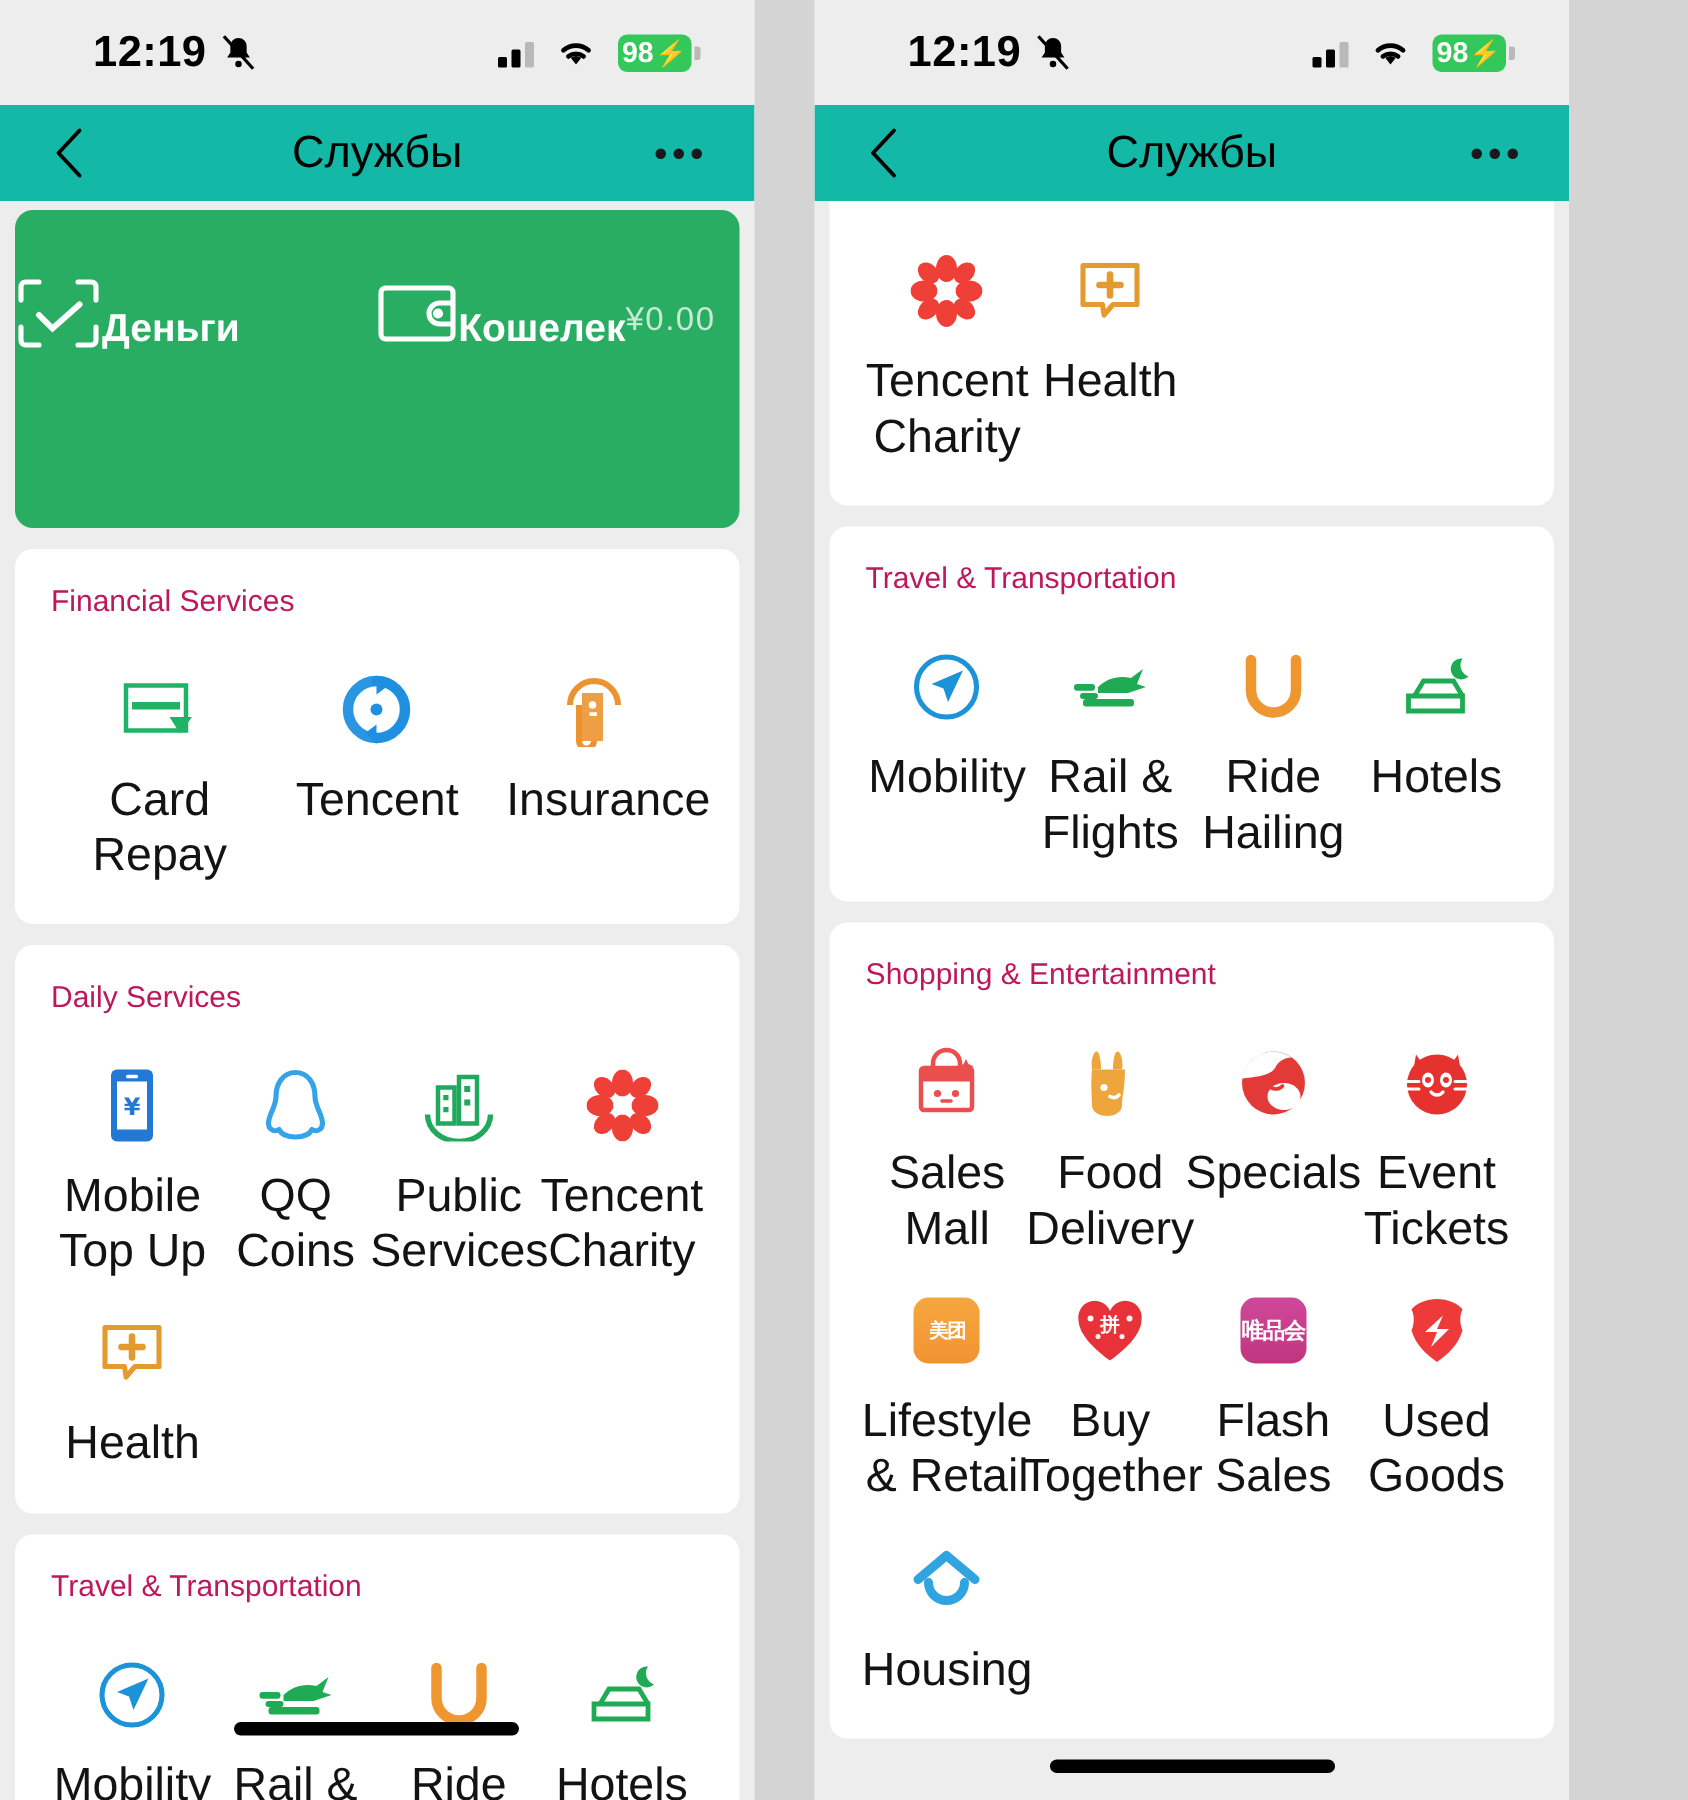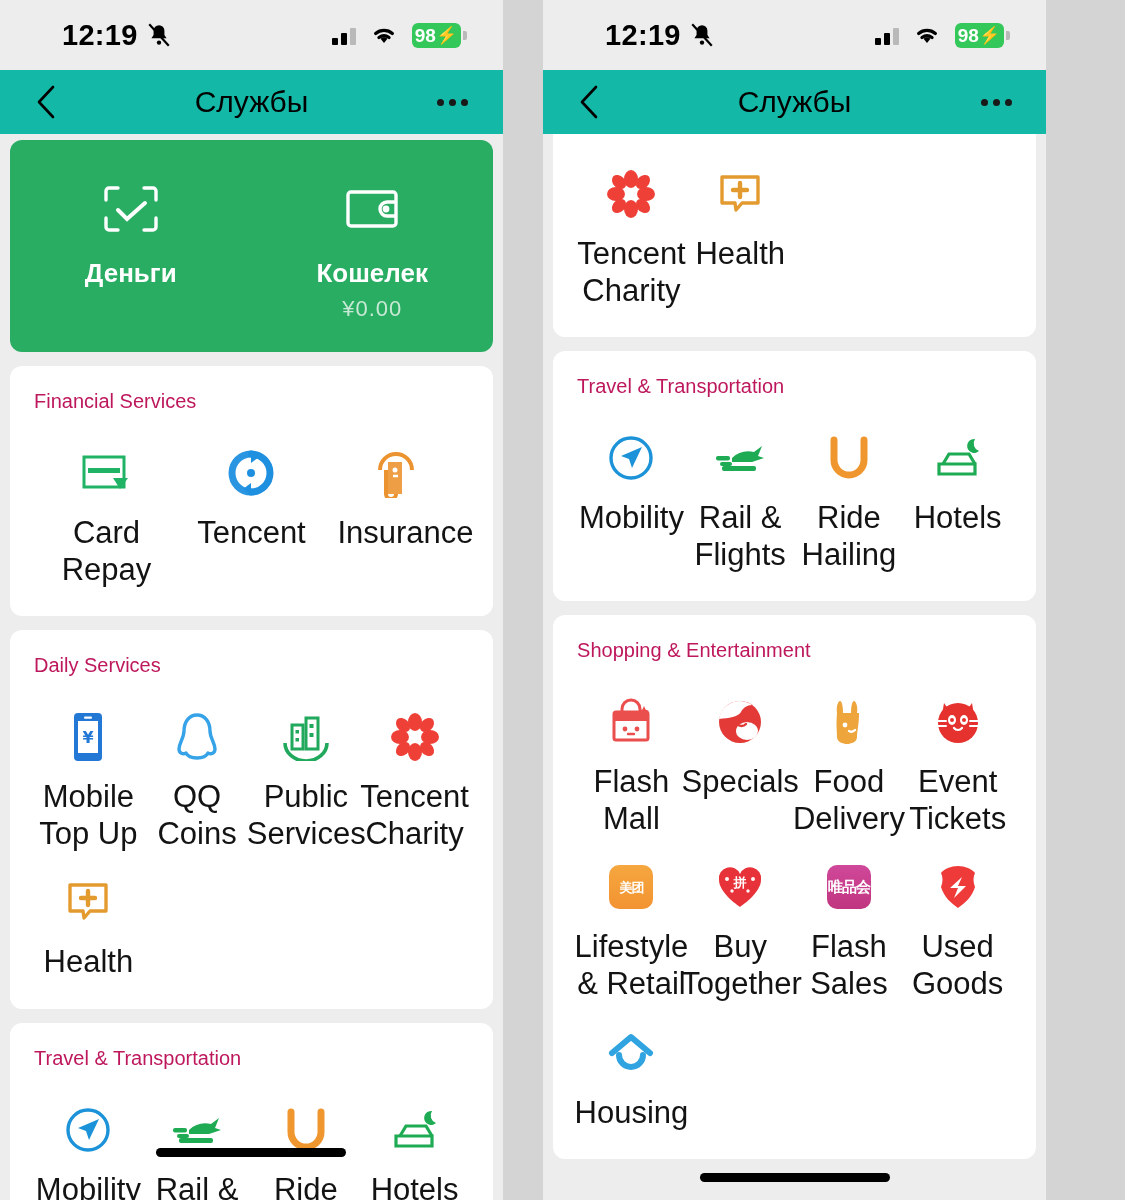--- a/index.html
+++ b/index.html
@@ -81,21 +81,21 @@
 
   
   .balance-card {
     background:#28ad62;
     border-radius:12px;
     height:212px;
     display:flex;
     align-items:flex-start;
     padding-top:38px;
   }
-  .bal-cell { flex:1; display:flex; flex-direction:column; align-items:center; }
+  .bal-cell { flex:1; display:flex; flex-direction:row; align-items:center; }
   .bal-ico { height:62px; display:flex; align-items:center; justify-content:center; }
   .bal-label { color:#fff; font-size:26px; font-weight:bold; margin-top:18px; }
   .bal-sub { color:#c7e9d5; font-size:22px; margin-top:7px; letter-spacing:1px; }
 
   
   .card {
     background:#fff;
     border-radius:12px;
     margin-top:14px;
     padding:24px 24px 28px 24px;
@@ -522,50 +522,50 @@
               <svg width="46" height="48" viewBox="0 0 46 48">
                 <path d="M14 14V11a9 9 0 0 1 18 0v3" stroke="#ea4f4d" stroke-width="3" fill="none"></path>
                 <rect x="6" y="14" width="34" height="28" rx="2" stroke="#ea4f4d" stroke-width="3" fill="#fff"></rect>
                 <path d="M6 14h34v9H6z" fill="#ea4f4d"></path>
                 <circle cx="17" cy="31" r="2.4" fill="#ea4f4d"></circle>
                 <circle cx="29" cy="31" r="2.4" fill="#ea4f4d"></circle>
                 <path d="M20 36h6" stroke="#ea4f4d" stroke-width="2.4" stroke-linecap="round"></path>
                 <path d="M36 8l1.6 3.4L41 13l-3.4 1.6L36 18l-1.6-3.4L31 13l3.4-1.6z" fill="#ea4f4d"></path>
               </svg>
             </div>
-            <div class="tile-label" style="white-space:pre-line">Flash Mall</div>
+            <div class="tile-label" style="white-space:pre-line">Sales Mall</div>
+          </div>
+
+          <div class="tile">
+            <div class="tile-ico">
+              <svg width="42" height="50" viewBox="0 0 42 50">
+                <path d="M12 4c2 0 3 6 3 12h-6c-1-6 1-12 3-12z" fill="#eda53c"></path>
+                <path d="M26 4c2 0 4 6 3 12h-6c0-6 1-12 3-12z" fill="#eda53c"></path>
+                <path d="M9 16h22c0 12-2 18-2 24 0 5-6 7-10 7s-10-2-10-7c0-6-1-12 0-24z" fill="#eda53c"></path>
+                <circle cx="17" cy="28" r="2.4" fill="#fff"></circle>
+                <path d="M21 34a5 5 0 0 0 6-1" stroke="#fff" stroke-width="2.4" fill="none" stroke-linecap="round"></path>
+              </svg>
+            </div>
+            <div class="tile-label" style="white-space:pre-line">Food
+Delivery</div>
           </div>
 
           <div class="tile">
             <div class="tile-ico">
               <svg width="46" height="46" viewBox="0 0 46 46">
                 <circle cx="23" cy="23" r="21" fill="#e33a37"></circle>
                 <path d="M2 20a21 21 0 0 1 33-14c-5 0-9 3-11 7-3 5-12 6-22 7z" fill="#fff"></path>
                 <ellipse cx="30" cy="32" rx="11" ry="9" fill="#fff"></ellipse>
                 <circle cx="19" cy="20" r="2.6" fill="#e33a37"></circle>
                 <circle cx="30" cy="20" r="2.6" fill="#e33a37"></circle>
                 <path d="M20 25a6 6 0 0 0 9 0" stroke="#e33a37" stroke-width="2.4" fill="none" stroke-linecap="round"></path>
                 <circle cx="25" cy="22" r="1.6" fill="#e33a37"></circle>
               </svg>
             </div>
             <div class="tile-label">Specials</div>
-          </div>
-
-          <div class="tile">
-            <div class="tile-ico">
-              <svg width="42" height="50" viewBox="0 0 42 50">
-                <path d="M12 4c2 0 3 6 3 12h-6c-1-6 1-12 3-12z" fill="#eda53c"></path>
-                <path d="M26 4c2 0 4 6 3 12h-6c0-6 1-12 3-12z" fill="#eda53c"></path>
-                <path d="M9 16h22c0 12-2 18-2 24 0 5-6 7-10 7s-10-2-10-7c0-6-1-12 0-24z" fill="#eda53c"></path>
-                <circle cx="17" cy="28" r="2.4" fill="#fff"></circle>
-                <path d="M21 34a5 5 0 0 0 6-1" stroke="#fff" stroke-width="2.4" fill="none" stroke-linecap="round"></path>
-              </svg>
-            </div>
-            <div class="tile-label" style="white-space:pre-line">Food
-Delivery</div>
           </div>
 
           <div class="tile">
             <div class="tile-ico">
               <svg width="48" height="46" viewBox="0 0 48 46">
                 <circle cx="24" cy="24" r="20" fill="#e5322e"></circle>
                 <path d="M10 4l7 10-9 2z" fill="#e5322e"></path>
                 <path d="M38 4l-7 10 9 2z" fill="#e5322e"></path>
                 <ellipse cx="18" cy="21" rx="4" ry="5" fill="#fff"></ellipse>
                 <ellipse cx="30" cy="21" rx="4" ry="5" fill="#fff"></ellipse>

